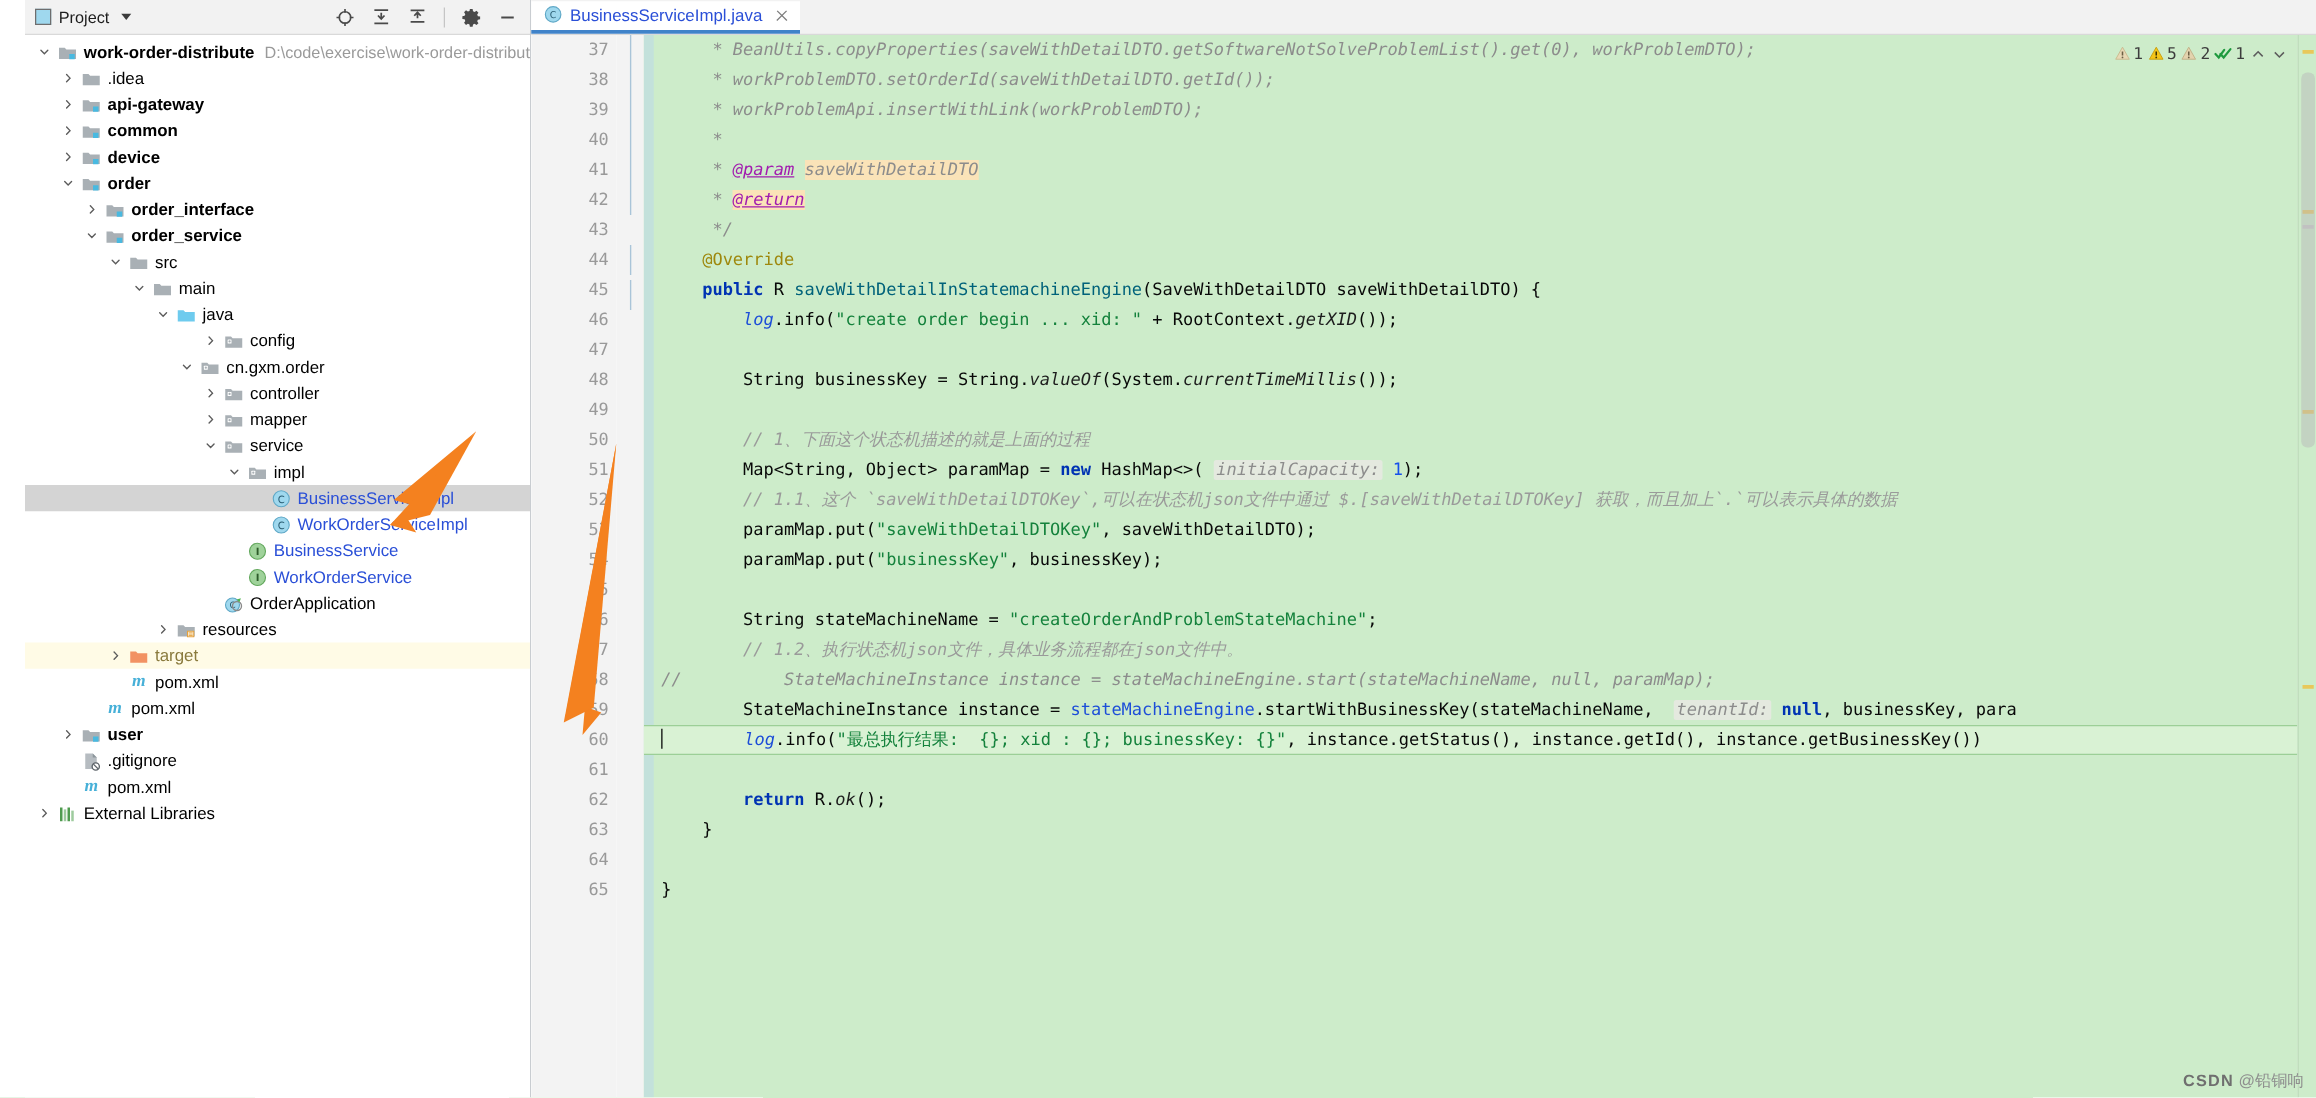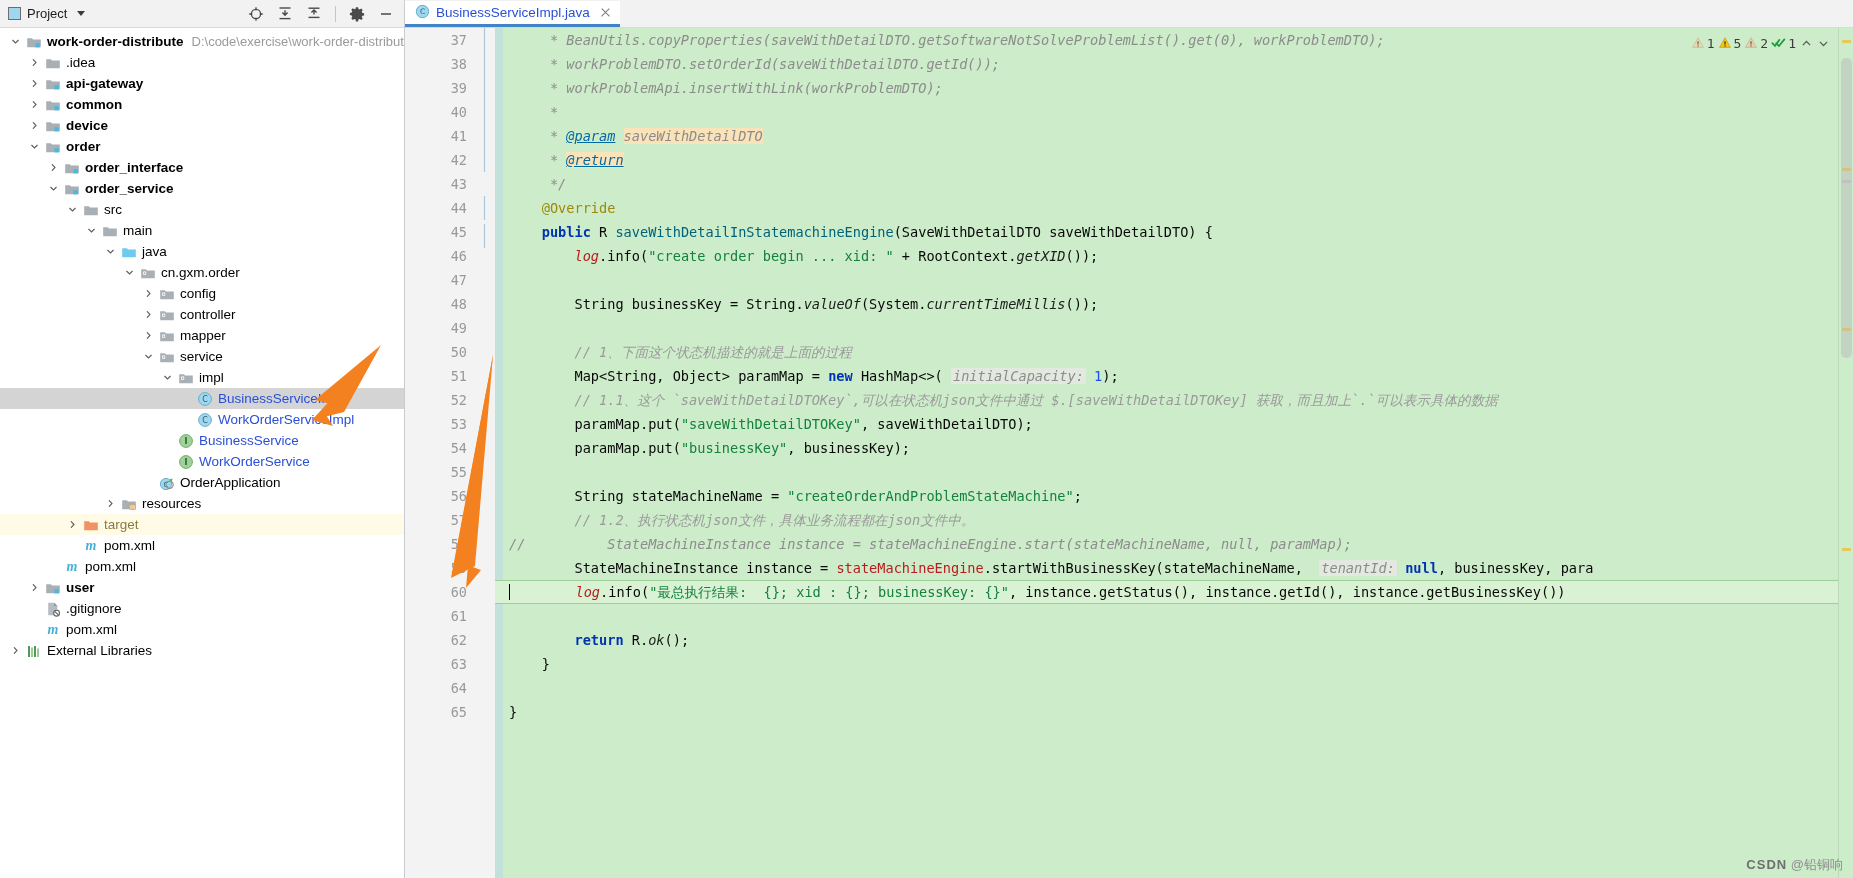--- a/index.html
+++ b/index.html
@@ -4,21 +4,21 @@
 <style>
   html,body{margin:0;padding:0;}
   body{
     width:1853px;height:878px;overflow:hidden;
     background:#ffffff;
     font-family:"Liberation Sans","DejaVu Sans",sans-serif;
     font-size:13px;color:#1d1d1d;
     -webkit-font-smoothing:antialiased;
   }
   .app{display:flex;flex-direction:column;width:1853px;height:878px;}
-  .body-row{display:flex;flex:1;min-height:0;}
+  .body-row{display:flex;flex:1;min-height:0;padding-left:20px;}
 
   
   .sidebar{width:404px;background:#ffffff;display:flex;flex-direction:column;border-right:1px solid #c9cdd1;}
   .sidebar-header{
     height:27px;display:flex;align-items:center;
     background:#f2f2f2;border-bottom:1px solid #d9d9d9;padding:0 4px 0 8px;
   }
   .sb-title{display:flex;align-items:center;gap:6px;font-size:13px;color:#1d1d1d;}
   .sb-proj-icon{width:13px;height:13px;border:1.5px solid #6e6e6e;background:#9fd8ee;box-sizing:border-box;}
   .sb-caret{width:0;height:0;border-left:4px solid transparent;border-right:4px solid transparent;border-top:5px solid #3c3c3c;margin-left:4px;}
@@ -76,26 +76,26 @@
     font-size:13.6px;white-space:pre;
   }
   .cline{height:24px;line-height:24px;padding-left:14px;box-sizing:border-box;}
   .cline.caretline{background:#d9f2d4;box-shadow:inset 0 1px 0 #9ccf97, inset 0 -1px 0 #9ccf97;}
 
   
   .k{color:#0033b3;font-weight:bold;}
   .cm{color:#8c8c8c;font-style:italic;}
   .cmz{color:#9a9a9a;font-style:italic;}
   .doc{color:#8c8c8c;font-style:italic;}
-  .tag{color:#0369a1;font-style:italic;text-decoration:underline;}
+  .tag{color:#a21caf;font-style:italic;text-decoration:underline;}
   .hl{background:#fae3b8;}
   .str{color:#14823c;}
   .num{color:#1750eb;}
   .anno{color:#9e880d;}
-  .fld{color:#b91c1c;}
+  .fld{color:#1d4ed8;}
   .stat{font-style:italic;}
   .mth{color:#00627a;text-align:right;}
   .pln{color:#080808;}
   .hint{color:#8c8c8c;font-style:italic;background:#e4e9df;border-radius:2px;padding:0 2px;}
   .caret{display:inline-block;width:1px;height:16px;background:#000;vertical-align:-3px;}
 
   
   .inspect{
     position:absolute;right:8px;top:4px;height:22px;display:flex;align-items:center;gap:3px;
     font-family:"DejaVu Sans Mono","Liberation Mono",monospace;font-size:13px;color:#3c3c3c;z-index:5;
@@ -312,48 +312,48 @@
               </svg>
             </span>
             <span class="ico" style="margin-left: 4px;">
               <svg width="16" height="16" viewBox="0 0 16 16">
                 <path d="M1.2 4.2h4.6l1.3 1.4h7.7v7.6H1.2z" fill="#6ecbee"></path>
               </svg>
             </span>
             <span class="lbl">java</span>
           </div>
           <div class="row">
-            <span class="arrow" style="margin-left: 123px;">
-              <svg width="11" height="11" viewBox="0 0 16 16">
-                <path d="M4 6.2L8 10.2 12 6.2" stroke="#5c5c5c" stroke-width="1.6" fill="none" stroke-linecap="round"></path>
+            <span class="arrow" style="margin-left: 142px;">
+              <svg width="11" height="11" viewBox="0 0 16 16">
+                <path d="M6.2 3.8L10.2 8 6.2 12.2" stroke="#5c5c5c" stroke-width="1.6" fill="none" stroke-linecap="round"></path>
               </svg>
             </span>
             <span class="ico" style="margin-left: 4px;">
               <svg width="16" height="16" viewBox="0 0 16 16">
                 <path d="M1.2 4.2h4.6l1.3 1.4h7.7v7.6H1.2z" fill="#a9b0b5"></path>
                 <rect x="3.1" y="6.6" width="3.1" height="3.1" rx="0.4" fill="#fff"></rect>
                 <circle cx="4.65" cy="8.15" r="0.9" fill="#a9b0b5"></circle>
               </svg>
             </span>
-            <span class="lbl">cn.gxm.order</span>
-          </div>
-          <div class="row">
-            <span class="arrow" style="margin-left: 142px;">
-              <svg width="11" height="11" viewBox="0 0 16 16">
-                <path d="M6.2 3.8L10.2 8 6.2 12.2" stroke="#5c5c5c" stroke-width="1.6" fill="none" stroke-linecap="round"></path>
+            <span class="lbl">config</span>
+          </div>
+          <div class="row">
+            <span class="arrow" style="margin-left: 123px;">
+              <svg width="11" height="11" viewBox="0 0 16 16">
+                <path d="M4 6.2L8 10.2 12 6.2" stroke="#5c5c5c" stroke-width="1.6" fill="none" stroke-linecap="round"></path>
               </svg>
             </span>
             <span class="ico" style="margin-left: 4px;">
               <svg width="16" height="16" viewBox="0 0 16 16">
                 <path d="M1.2 4.2h4.6l1.3 1.4h7.7v7.6H1.2z" fill="#a9b0b5"></path>
                 <rect x="3.1" y="6.6" width="3.1" height="3.1" rx="0.4" fill="#fff"></rect>
                 <circle cx="4.65" cy="8.15" r="0.9" fill="#a9b0b5"></circle>
               </svg>
             </span>
-            <span class="lbl">config</span>
+            <span class="lbl">cn.gxm.order</span>
           </div>
           <div class="row">
             <span class="arrow" style="margin-left: 142px;">
               <svg width="11" height="11" viewBox="0 0 16 16">
                 <path d="M6.2 3.8L10.2 8 6.2 12.2" stroke="#5c5c5c" stroke-width="1.6" fill="none" stroke-linecap="round"></path>
               </svg>
             </span>
             <span class="ico" style="margin-left: 4px;">
               <svg width="16" height="16" viewBox="0 0 16 16">
                 <path d="M1.2 4.2h4.6l1.3 1.4h7.7v7.6H1.2z" fill="#a9b0b5"></path>

